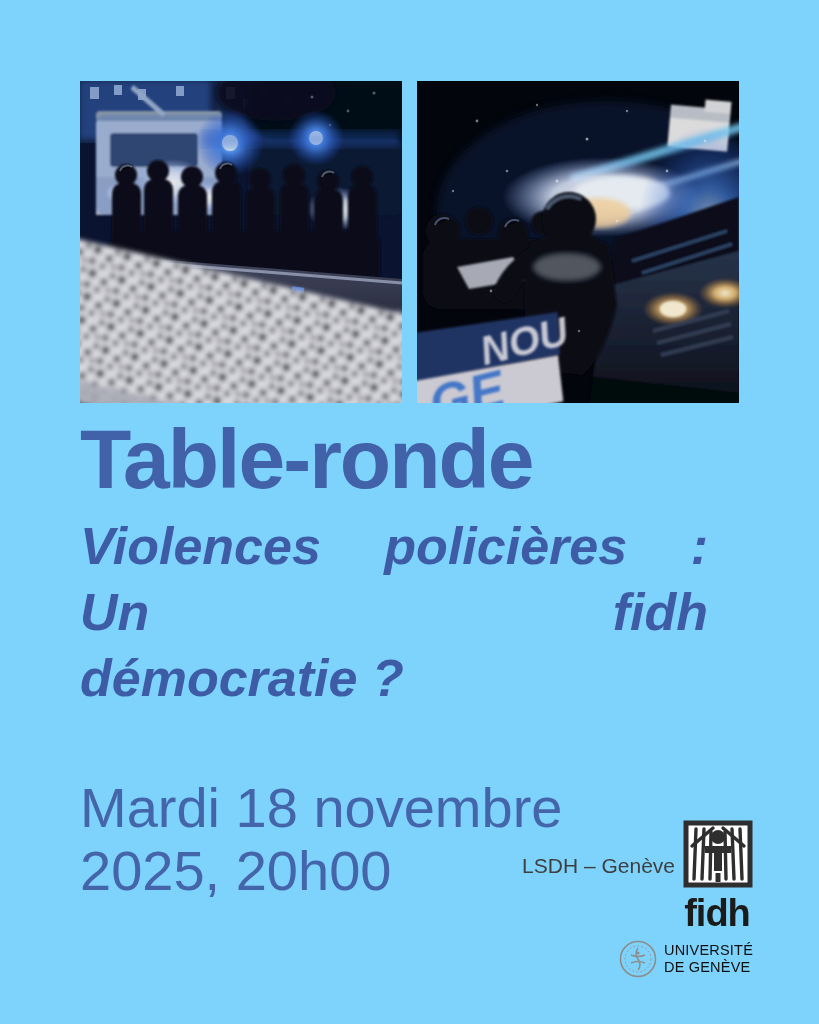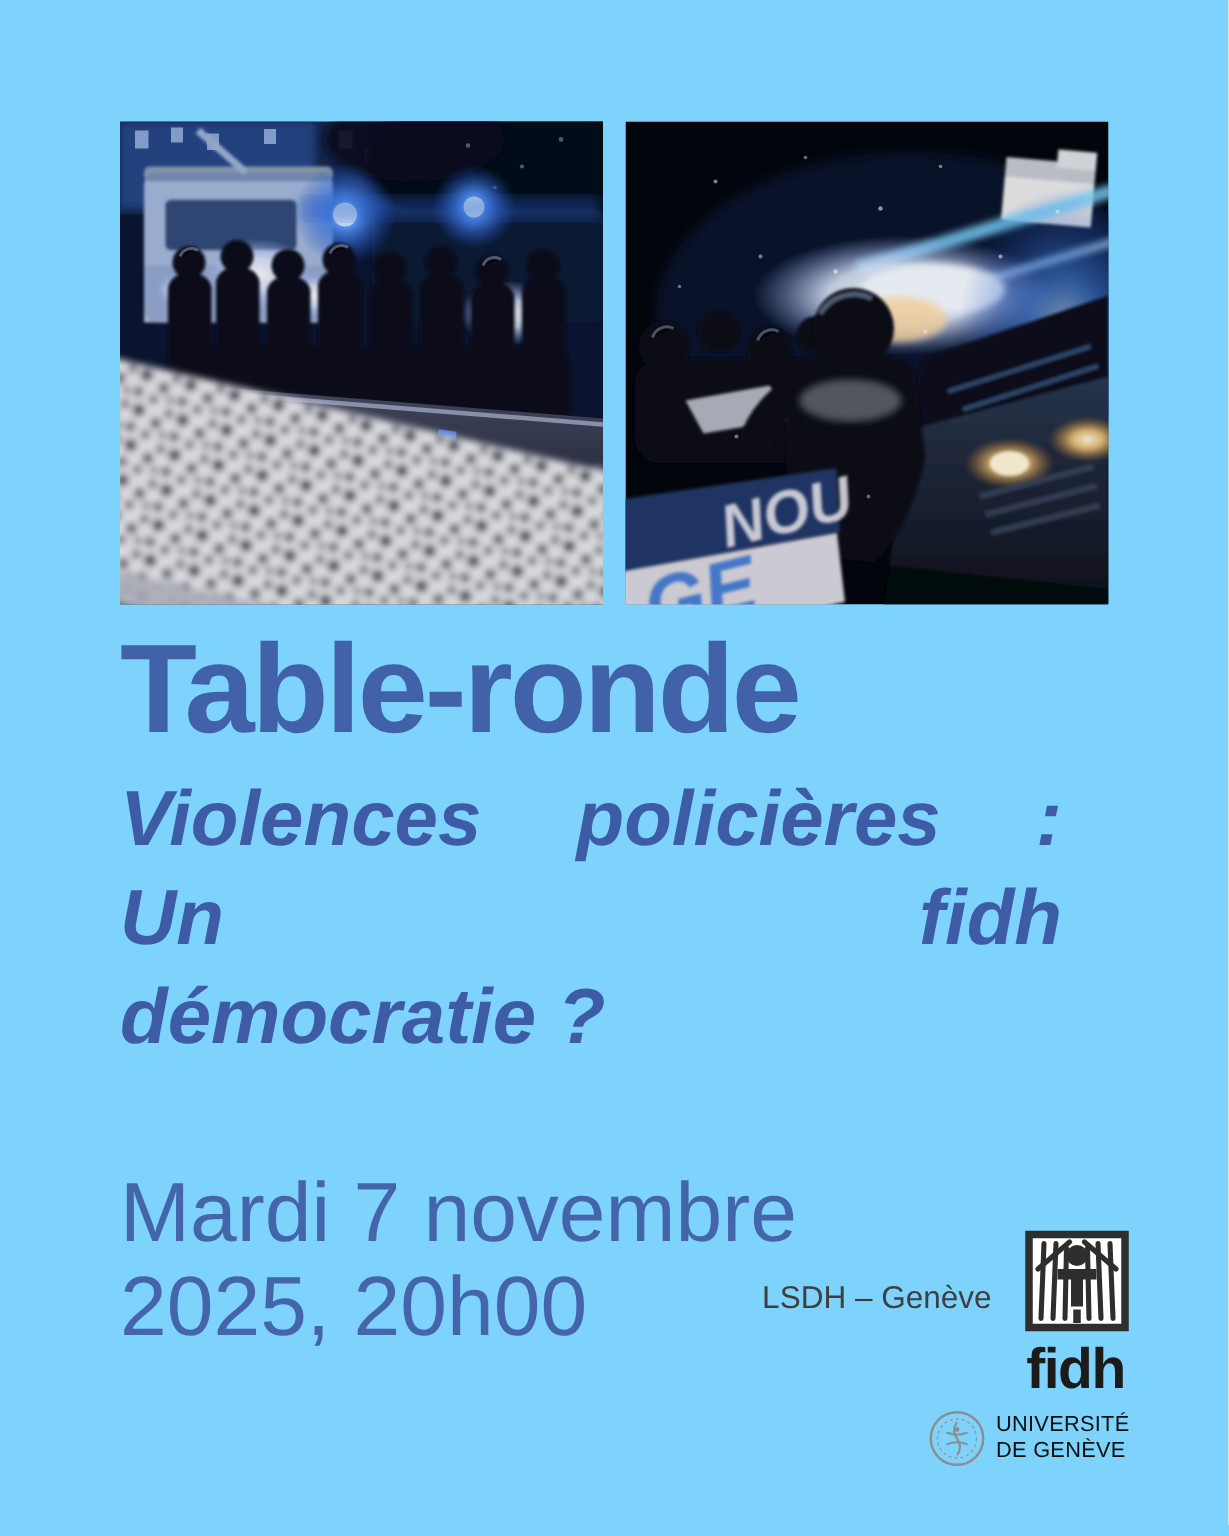--- a/index.html
+++ b/index.html
@@ -25,21 +25,21 @@
   .subtitle .nline{display:block;}
 
   .when{
     position:absolute;left:80px;top:776px;
     font-size:56px;font-weight:normal;color:#4565ab;line-height:63px;
     white-space:nowrap;
   }
 
   .lsdh-row{
     position:absolute;top:820px;right:66px;
-    display:flex;align-items:flex-end;gap:22px;
+    display:flex;align-items:flex-end;gap:8px;
   }
   .lsdh-label{font-size:21px;color:#3f3f3f;padding-bottom:10px;white-space:nowrap;}
   .fidh{
     position:absolute;top:892px;right:66px;width:72px;text-align:center;
     font-size:38px;font-weight:bold;color:#1b1b19;letter-spacing:-1px;
   }
   .unige-row{
     position:absolute;top:940px;right:66px;
     display:flex;align-items:center;gap:7px;
   }
@@ -313,21 +313,21 @@
       <span>:</span>
     </div>
     <div class="jline">
       <span>Un</span>
       <span>fidh</span>
     </div>
     <div class="nline">démocratie ?</div>
   </div>
 
   <div class="when">
-    <div>Mardi 7 novembre</div>
+    <div>Mardi 18 novembre</div>
     <div>2025, 20h00</div>
   </div>
 
   <div class="lsdh-row">
     <span class="lsdh-label">LSDH – Genève</span>
     <svg width="70" height="68" viewBox="0 0 70 68" xmlns="http://www.w3.org/2000/svg">
       <rect x="3" y="3" width="64" height="62" fill="#ffffff" stroke="#2e2e2e" stroke-width="5"></rect>
       <g stroke="#2e2e2e" stroke-width="3.4" stroke-linecap="round">
         <line x1="13" y1="9" x2="11" y2="59"></line>
         <line x1="21" y1="9" x2="19" y2="59"></line>

